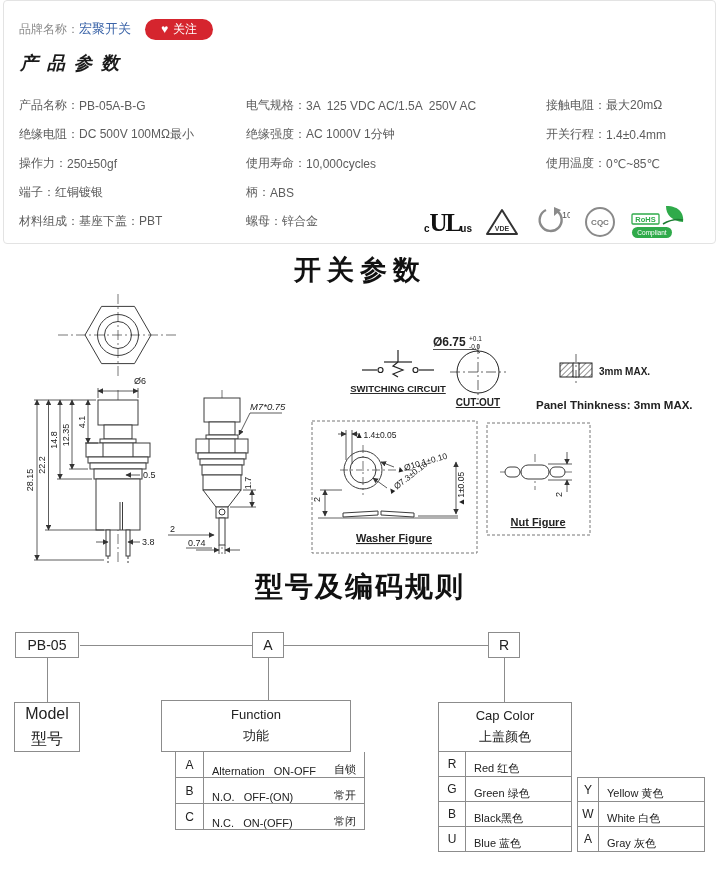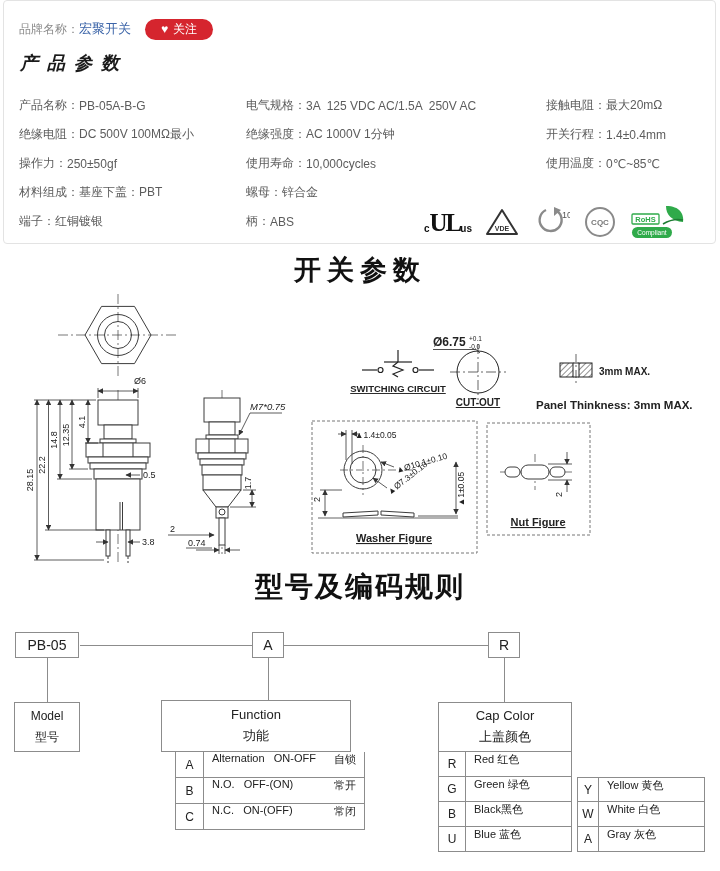--- a/index.html
+++ b/index.html
@@ -44,29 +44,29 @@
   .dimtxt { font-size:9px; }
   .figlabel { font-size:11px; font-weight:bold; text-decoration:underline; }
 
   
   .hline { position:absolute; height:1px; background:#8c8c8c; }
   .vline { position:absolute; width:1px; background:#8c8c8c; }
   .cbox  { position:absolute; border:1px solid #8c8c8c; background:#fff; display:flex;
            align-items:center; justify-content:center; font-size:14px; color:#222; }
   .mbox  { position:absolute; border:1px solid #8c8c8c; background:#fff; display:flex;
            flex-direction:column; align-items:center; justify-content:center; gap:6px;
-           font-size:12px; color:#222; }
+           font-size:16px; color:#222; }
   .thead { position:absolute; border:1px solid #8c8c8c; background:#fff; display:flex;
            flex-direction:column; align-items:center; justify-content:center; gap:5px;
            font-size:13px; color:#222; }
   .trow  { position:absolute; display:flex; border:1px solid #8c8c8c; border-top:none; background:#fff; }
   .trow.first { border-top:1px solid #8c8c8c; }
   .tcode { width:28px; border-right:1px solid #8c8c8c; display:flex; align-items:center;
            justify-content:center; font-size:12px; color:#222; flex:none; }
-  .tdesc { flex:1; display:flex; align-items:flex-start; padding:0 8px; font-size:11px; color:#222; white-space:pre; }
+  .tdesc { flex:1; display:flex; align-items:flex-end; padding:0 8px; font-size:11px; color:#222; white-space:pre; }
   .tzh   { margin-left:auto; font-size:11px; color:#222; }
 </style>
 </head>
 <body>
 
 <div id="page">
 
   <div class="card">
     <div class="brand-row">
       <span class="brand-label">品牌名称：</span>
@@ -89,26 +89,26 @@
         <span class="pcell c1"><span class="pk">绝缘电阻：</span><span class="pv">DC 500V 100MΩ最小</span></span>
         <span class="pcell c2"><span class="pk">绝缘强度：</span><span class="pv">AC 1000V 1分钟</span></span>
         <span class="pcell c3"><span class="pk">开关行程：</span><span class="pv">1.4±0.4mm</span></span>
       </div>
       <div class="prow">
         <span class="pcell c1"><span class="pk">操作力：</span><span class="pv">250±50gf</span></span>
         <span class="pcell c2"><span class="pk">使用寿命：</span><span class="pv">10,000cycles</span></span>
         <span class="pcell c3"><span class="pk">使用温度：</span><span class="pv">0℃~85℃</span></span>
       </div>
       <div class="prow">
+        <span class="pcell c1"><span class="pk">端子：</span><span class="pv">红铜镀银</span></span>
+        <span class="pcell c2"><span class="pk">柄：</span><span class="pv">ABS</span></span>
+      </div>
+      <div class="prow">
         <span class="pcell c1"><span class="pk">材料组成：</span><span class="pv">基座下盖：PBT</span></span>
         <span class="pcell c2"><span class="pk">螺母：</span><span class="pv">锌合金</span></span>
-      </div>
-      <div class="prow">
-        <span class="pcell c1"><span class="pk">端子：</span><span class="pv">红铜镀银</span></span>
-        <span class="pcell c2"><span class="pk">柄：</span><span class="pv">ABS</span></span>
       </div>
     </div>
 
     <div class="certs">
       <div class="cert-ul">
         <span class="ul-c">c</span>
         <span class="ul-main">UL</span>
         <span class="ul-us">us</span>
       </div>
       <svg width="34" height="31">

